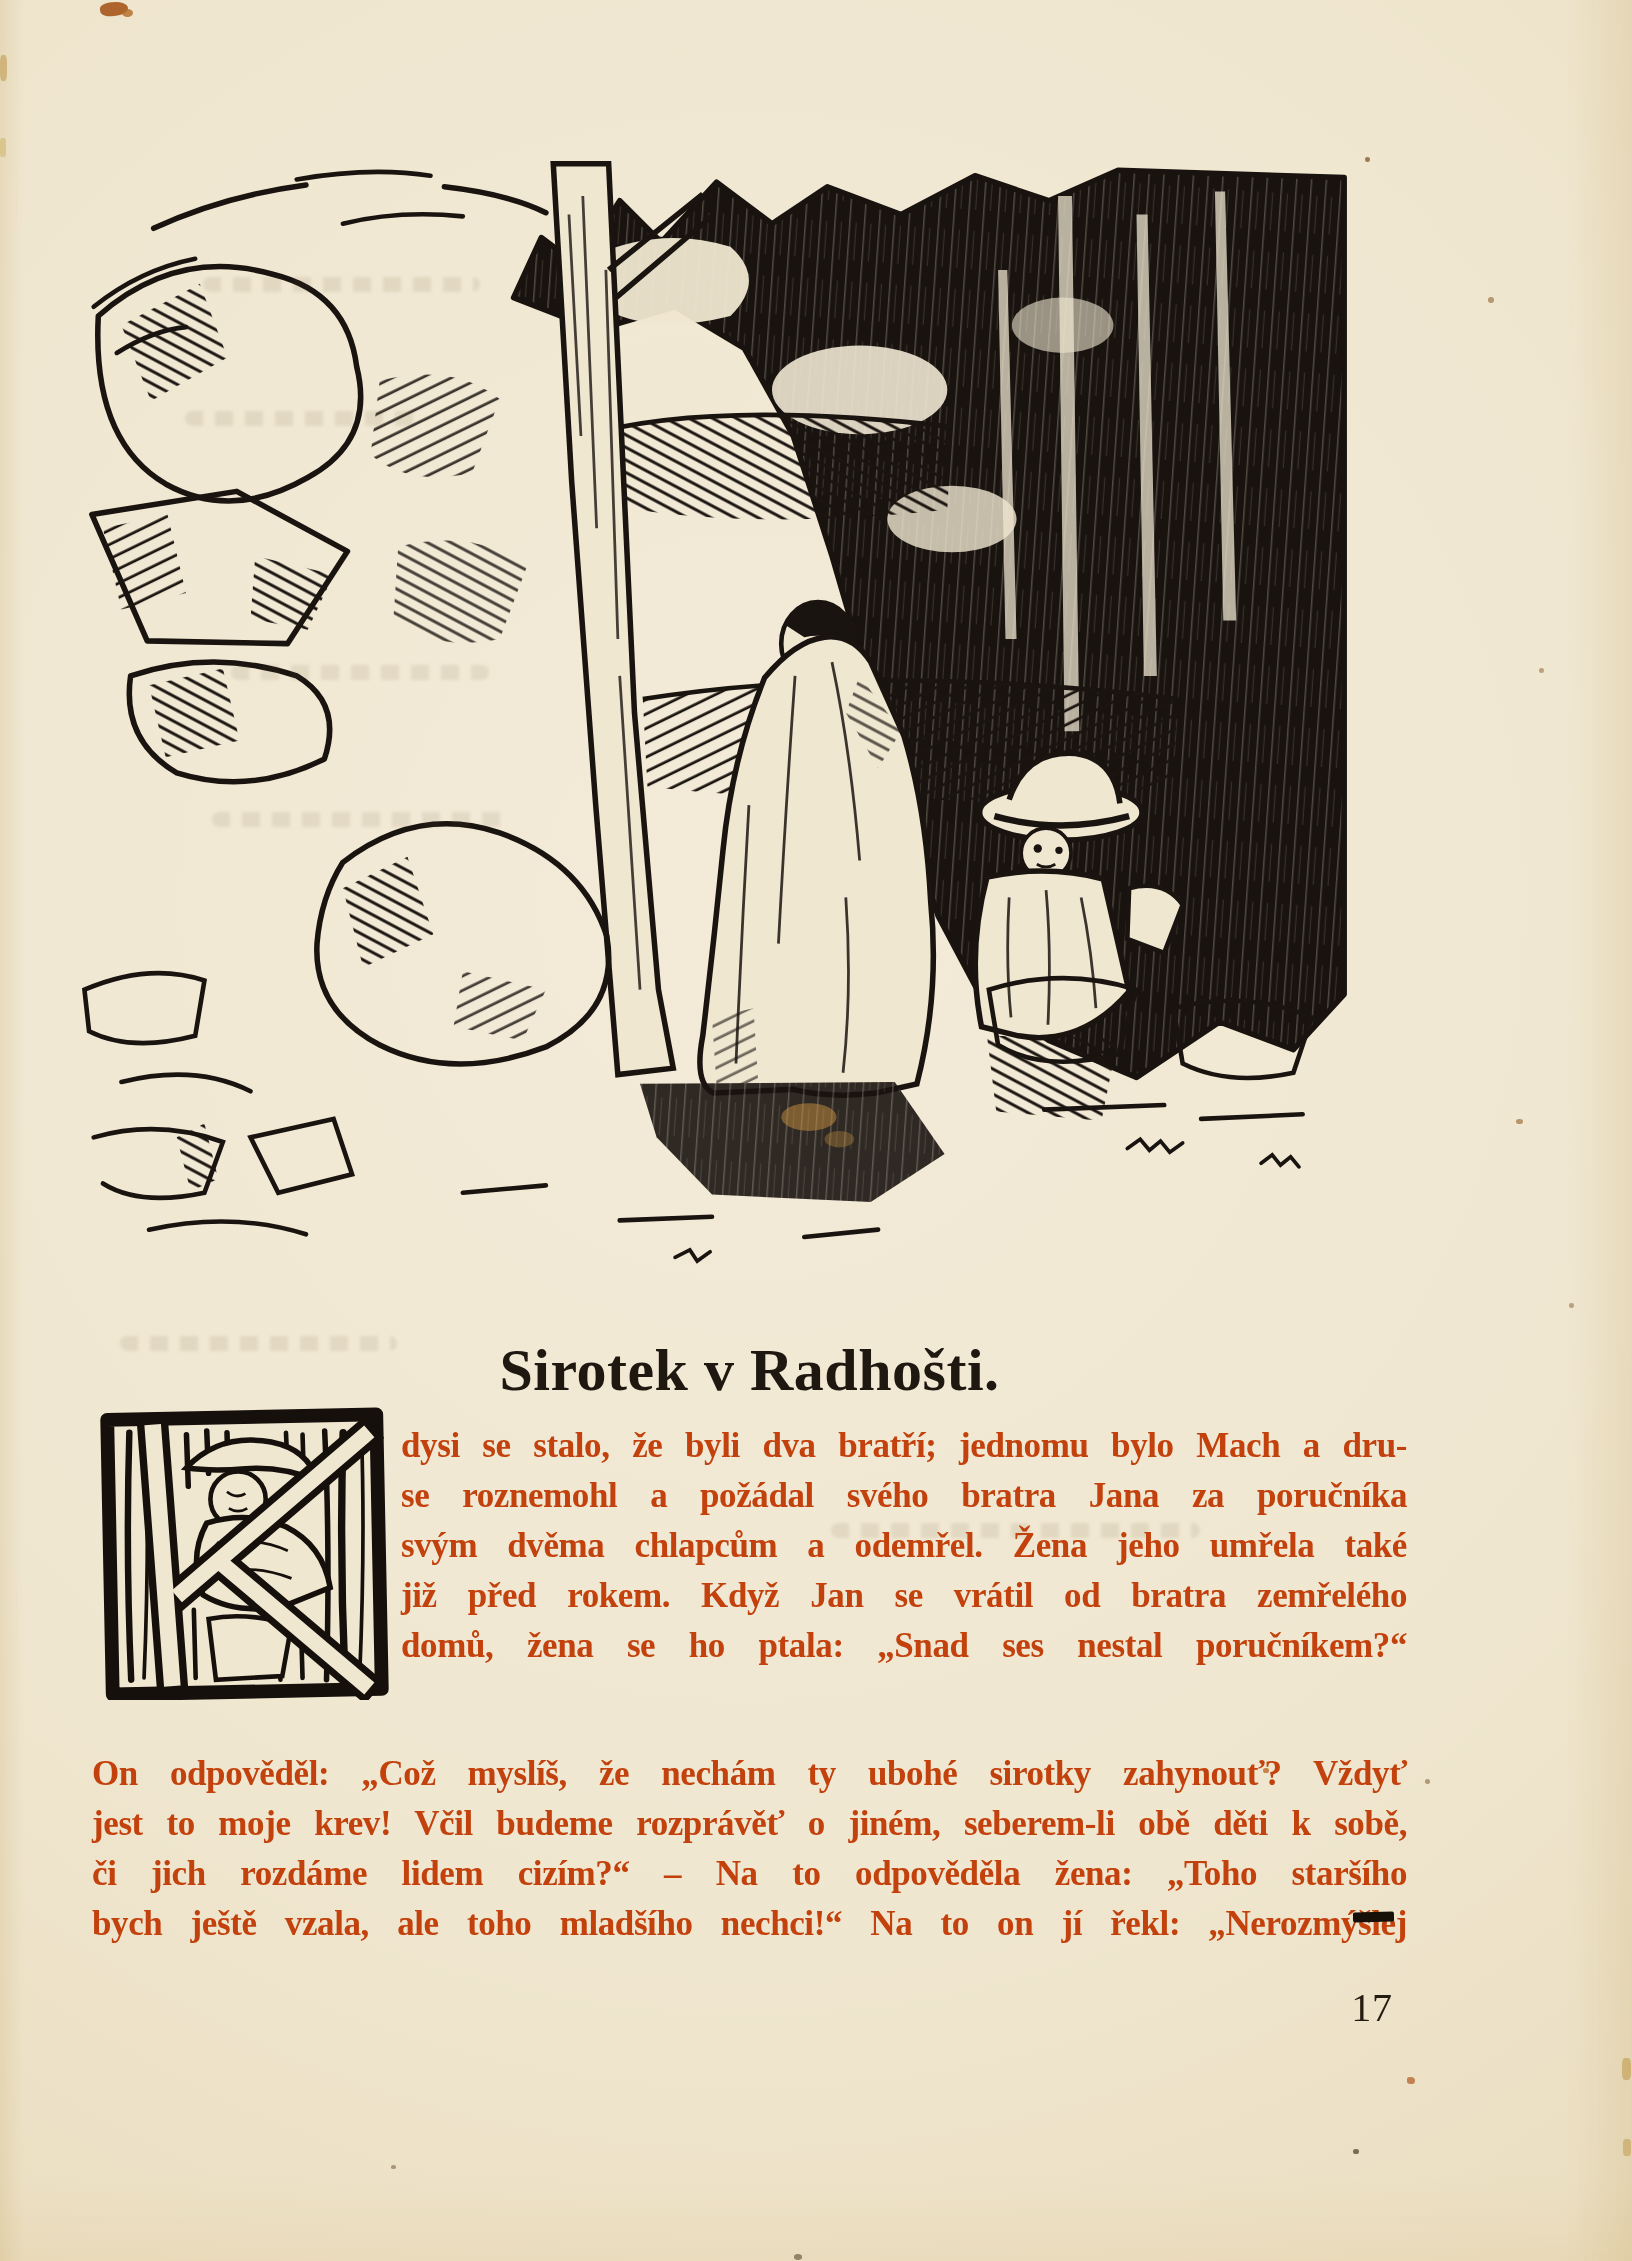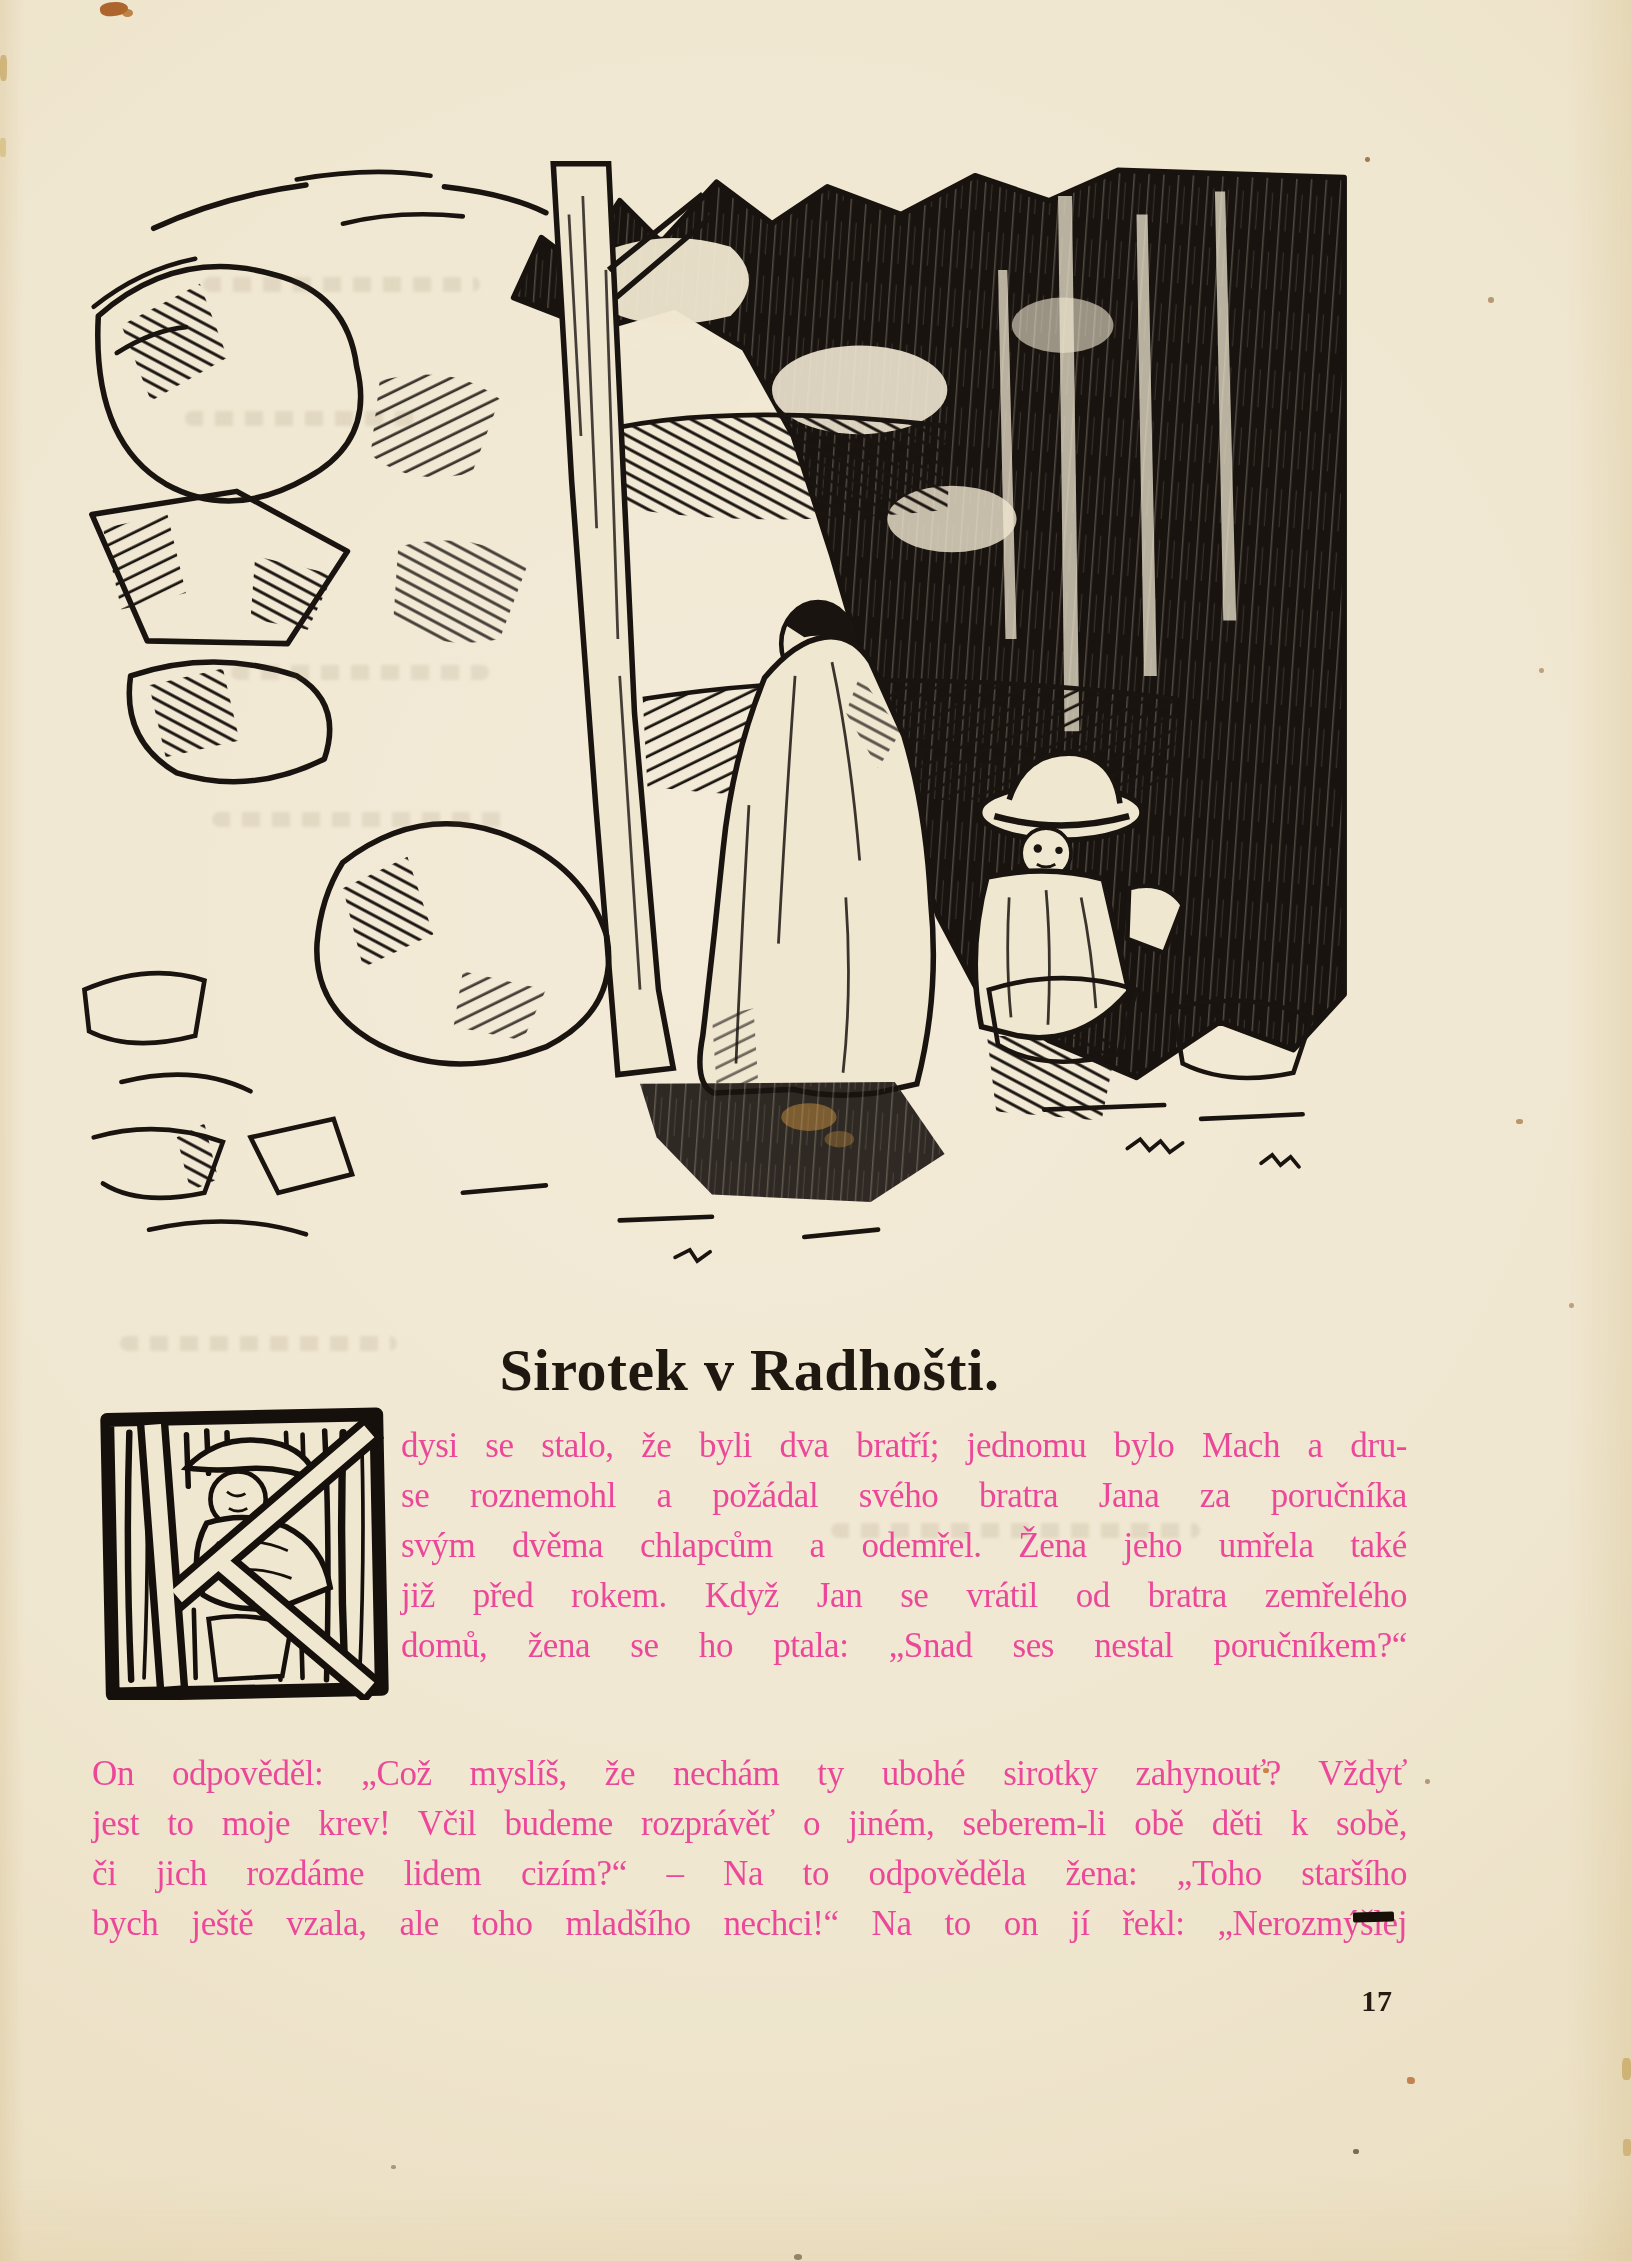--- a/index.html
+++ b/index.html
@@ -10,34 +10,34 @@
       linear-gradient(270deg, rgba(196,165,100,.20) 0px, rgba(196,165,100,0) 65px),
       linear-gradient(90deg, rgba(186,150,80,.16) 0px, rgba(186,150,80,0) 24px),
       linear-gradient(0deg, rgba(214,180,120,.14) 0px, rgba(214,180,120,0) 83px),
       radial-gradient(ellipse 115% 85% at 46% 40%, #f3ebd8 0%, #f0e7d1 50%, #ebdfc2 82%, #e3d3ae 100%);
   }
   .abs{position:absolute;}
   .tl{ 
     text-align:justify;
     text-align-last:justify;
     white-space:normal;
-    color:#ec4899;
-    font-weight:400;
+    color:#c2410c;
+    font-weight:700;
     letter-spacing:-0.4px;
   }
   .body-block{font-size:35px;}
   #indent-block{left:401px;top:1421px;width:1006px;line-height:50px;}
   #full-block{left:92px;top:1717px;width:1315px;line-height:50px;margin-top:32px;}
   #story-title{
     left:92px;top:1336px;width:1315px;text-align:center;
     font-size:60px;font-weight:700;color:#1f1810;letter-spacing:0.5px;
   }
   #page-number{
     left:92px;top:1984px;width:1301px;text-align:right;
-    font-size:30px;font-weight:700;color:#241c12;letter-spacing:0.9px;
+    font-size:40px;font-weight:400;color:#241c12;letter-spacing:0.9px;
   }
   .speck{position:absolute;border-radius:50%;}
   .ghost{
     position:absolute;height:14.8px;border-radius:7.4px;
     background:repeating-linear-gradient(90deg, rgba(100,80,45,.10) 0 18.5px, rgba(100,80,45,0) 18.5px 30px);
     filter:blur(1.8px);
   }
   #ink-bar{
     position:absolute;left:1353px;top:1912px;width:41px;height:10px;
     background:#171008;transform:rotate(-1.5deg);border-radius:1.8px;

